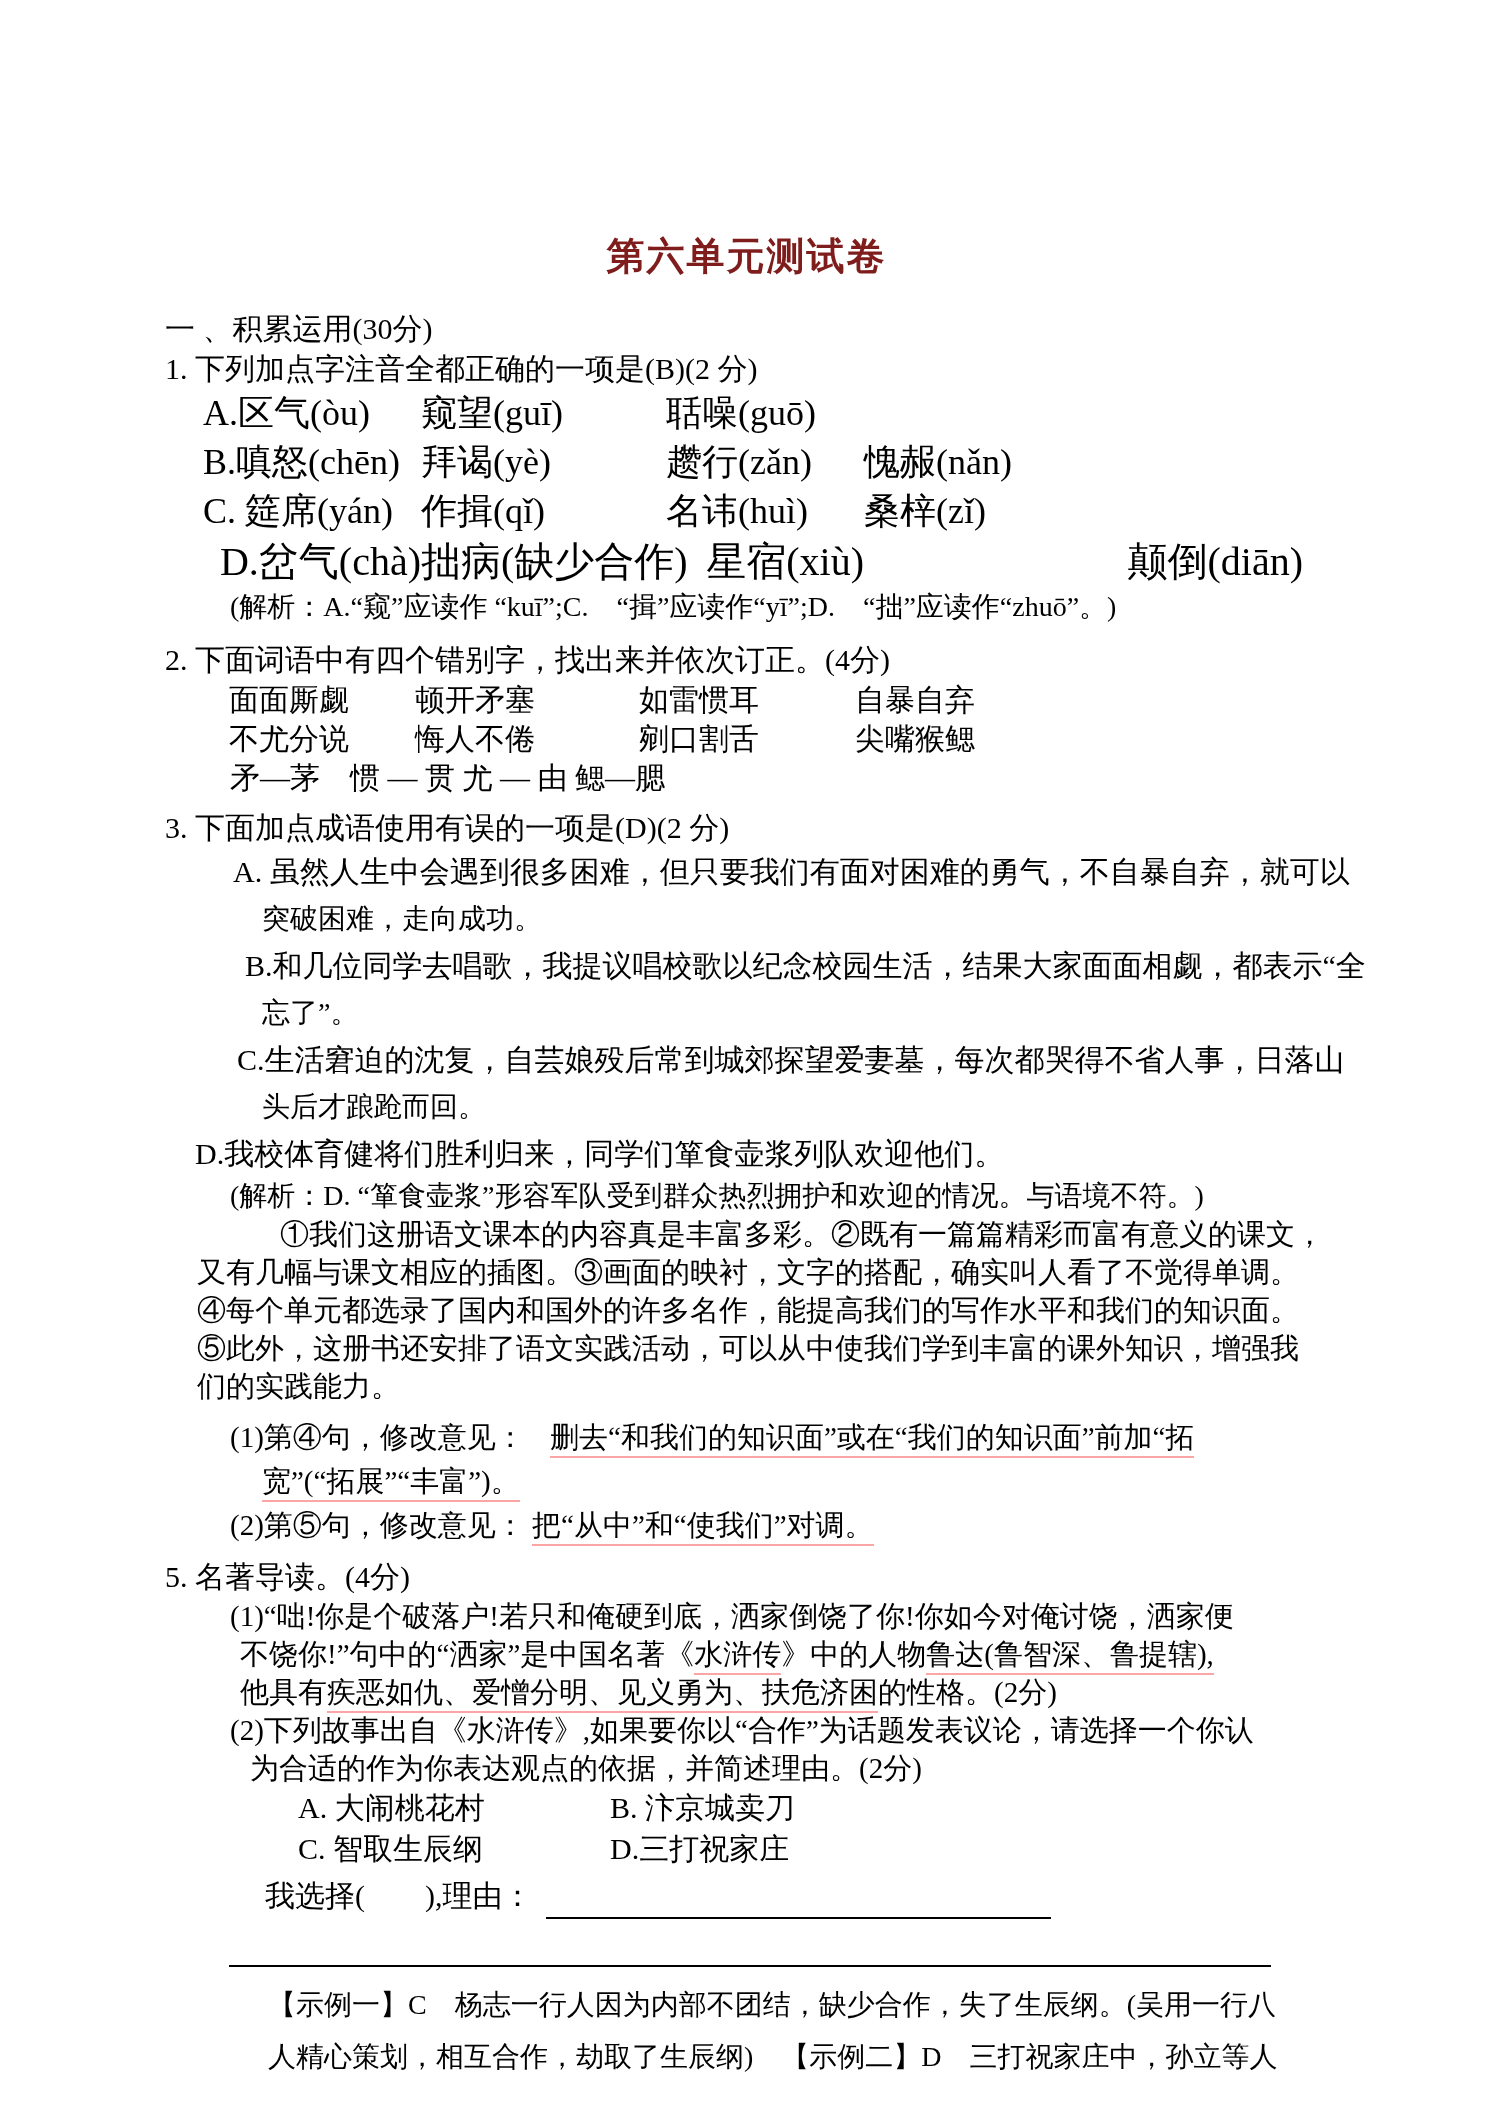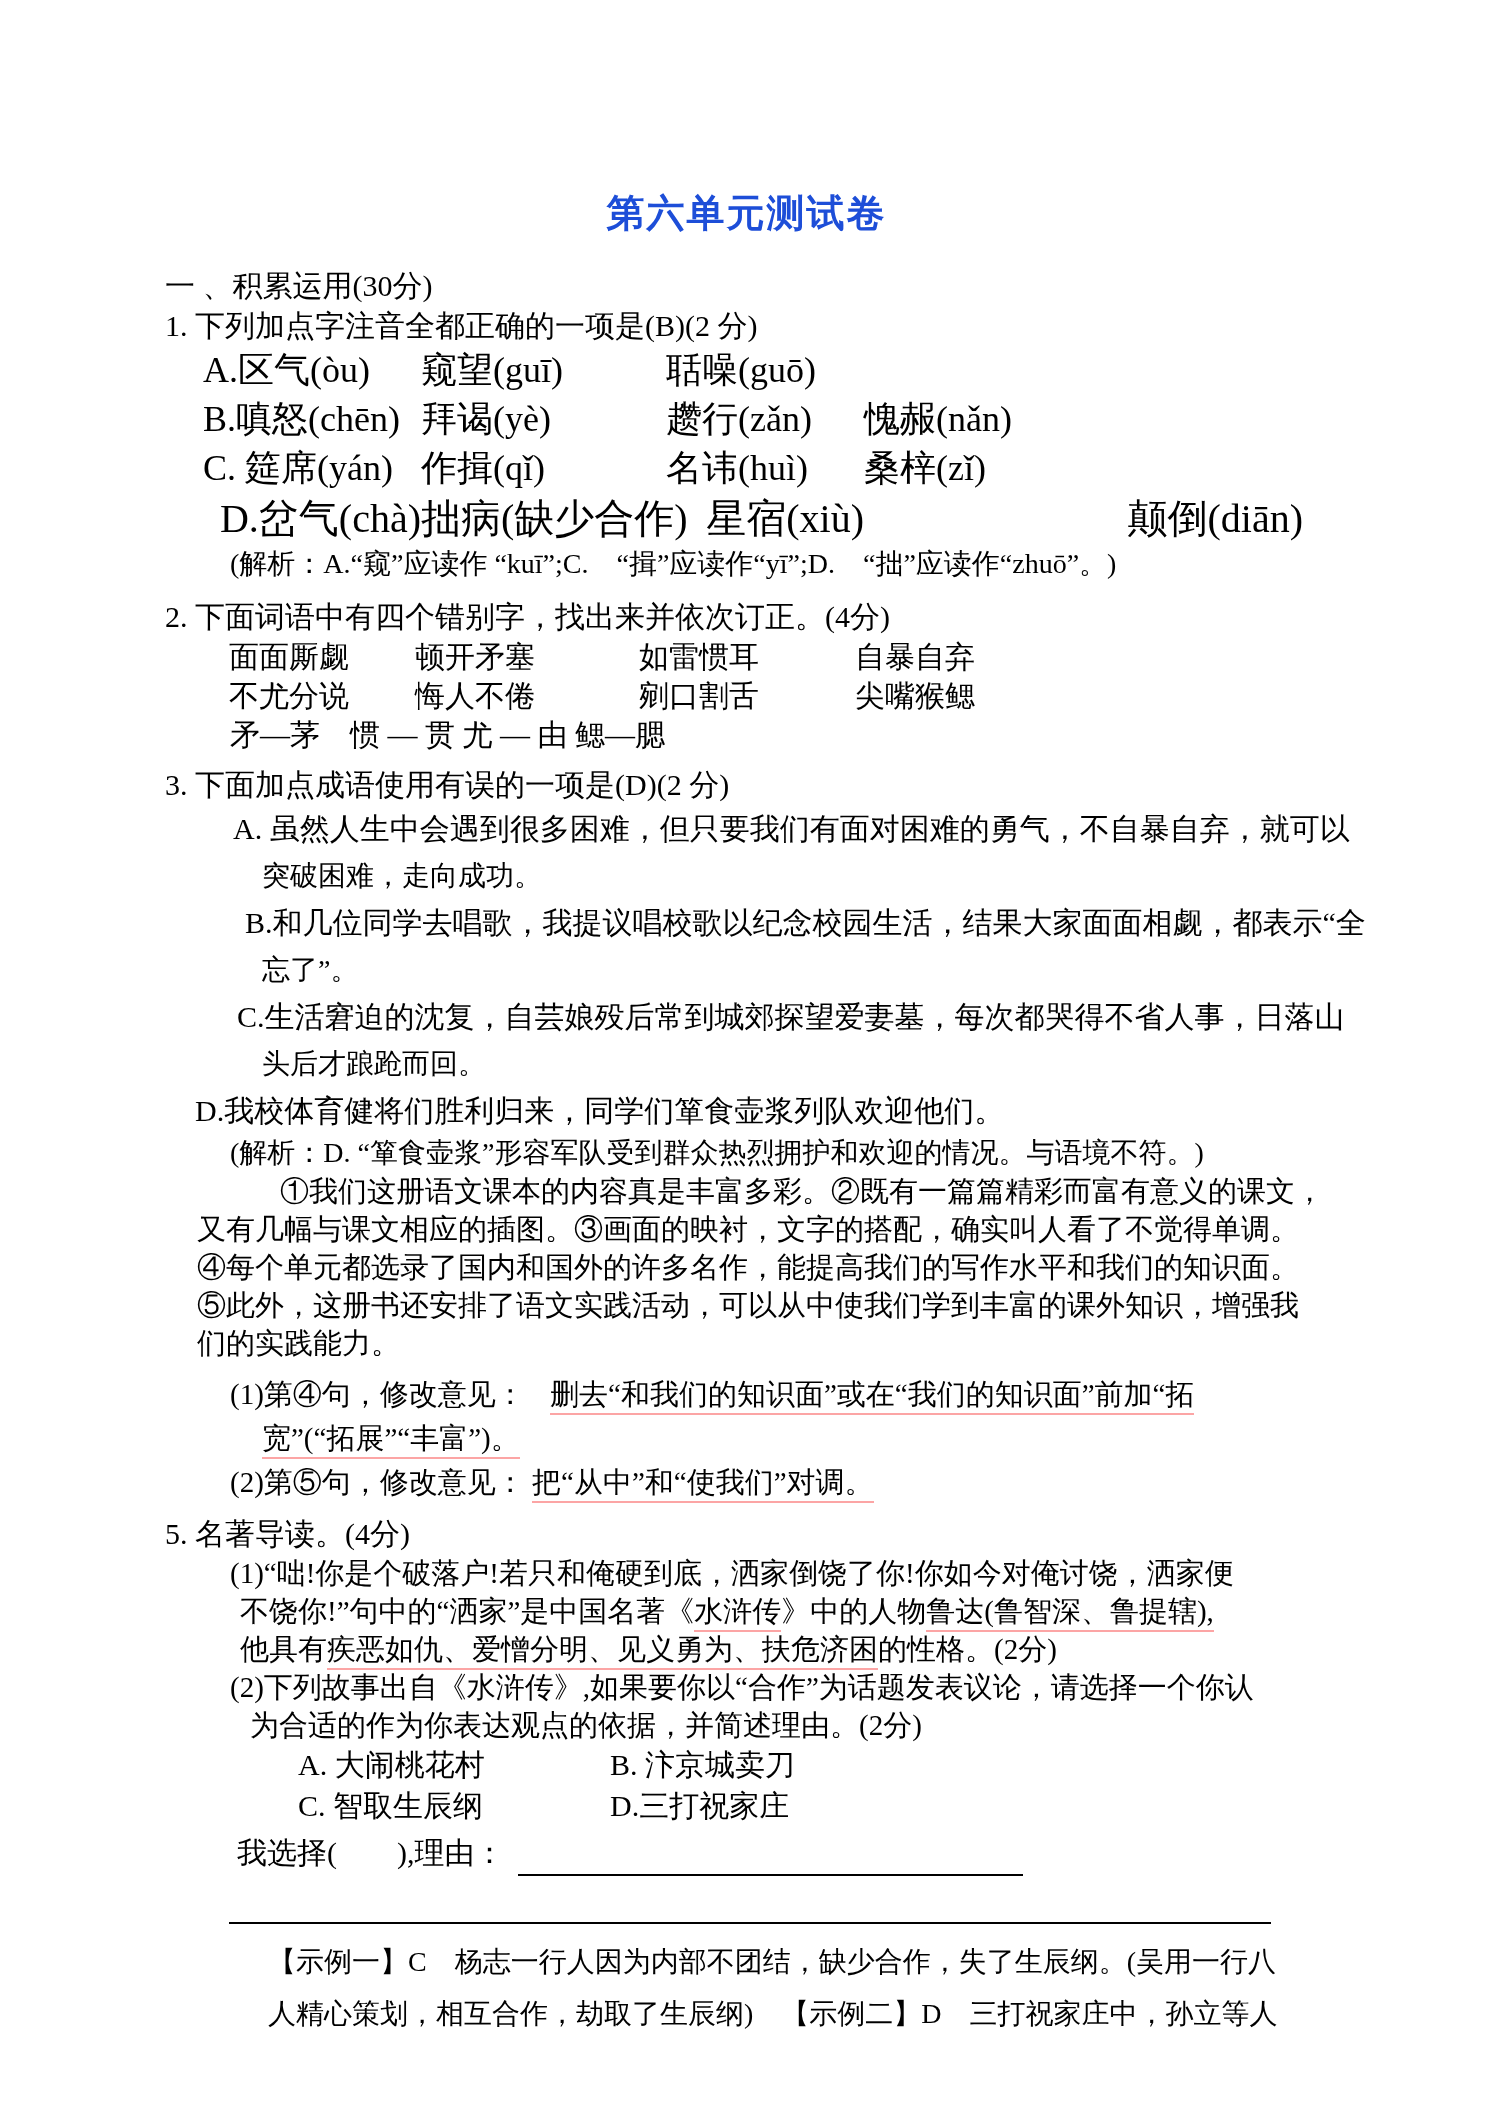--- a/index.html
+++ b/index.html
@@ -59,42 +59,42 @@
   .fix-line{font-size:29px;line-height:44px;white-space:nowrap;}
   .ul{border-bottom:2px solid #fca5a5;padding-bottom:3px;}
   .choice-row{
     display:grid;
     grid-template-columns:312px auto;
     margin-left:133px;
     font-size:30px;
     line-height:41px;
     white-space:nowrap;
   }
-  .select-line{margin-left:72px;margin-top:6px;font-size:30px;line-height:42px;white-space:nowrap;}
+  .select-line{margin-left:100px;margin-top:6px;font-size:30px;line-height:42px;white-space:nowrap;}
   .blank-underline{
     display:inline-block;
     width:505px;
     border-bottom:2px solid #000;
     margin-left:14px;
   }
   .full-underline{
     margin-left:64px;
     margin-top:46px;
     width:1042px;
     border-bottom:2px solid #000;
     height:0;
   }
   .example-line{font-size:28px;line-height:52px;white-space:nowrap;margin-left:103px;}
   .mt-ex{margin-top:12px;}
 </style>
 </head>
 <body>
 
 <div class="page">
-  <div class="title" style="color: #1d4ed8;">第六单元测试卷</div>
+  <div class="title" style="color: #7f1d1d; margin-top: 43px;">第六单元测试卷</div>
 
   <div class="content">
 
     <div class="line fs30 mt30">一 、积累运用(30分)</div>
 
     <div class="line fs30">1. 下列加点字注音全都正确的一项是(B)(2 分)</div>
     <div class="opt-row">
       <span>A.区气(òu)</span>
       <span>窥望(guī)</span>
       <span>聒噪(guō)</span>

